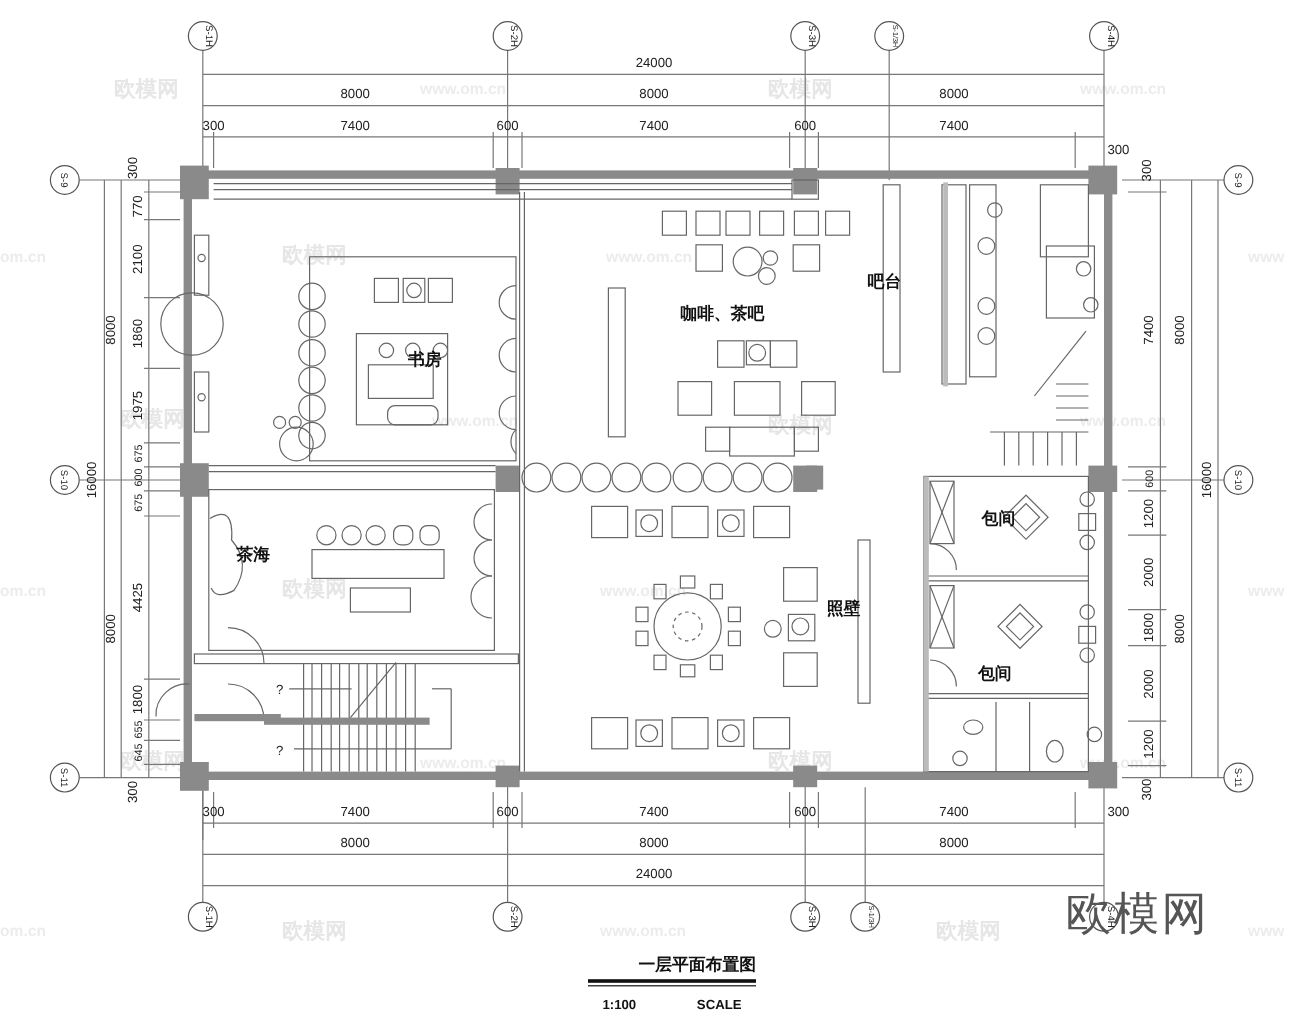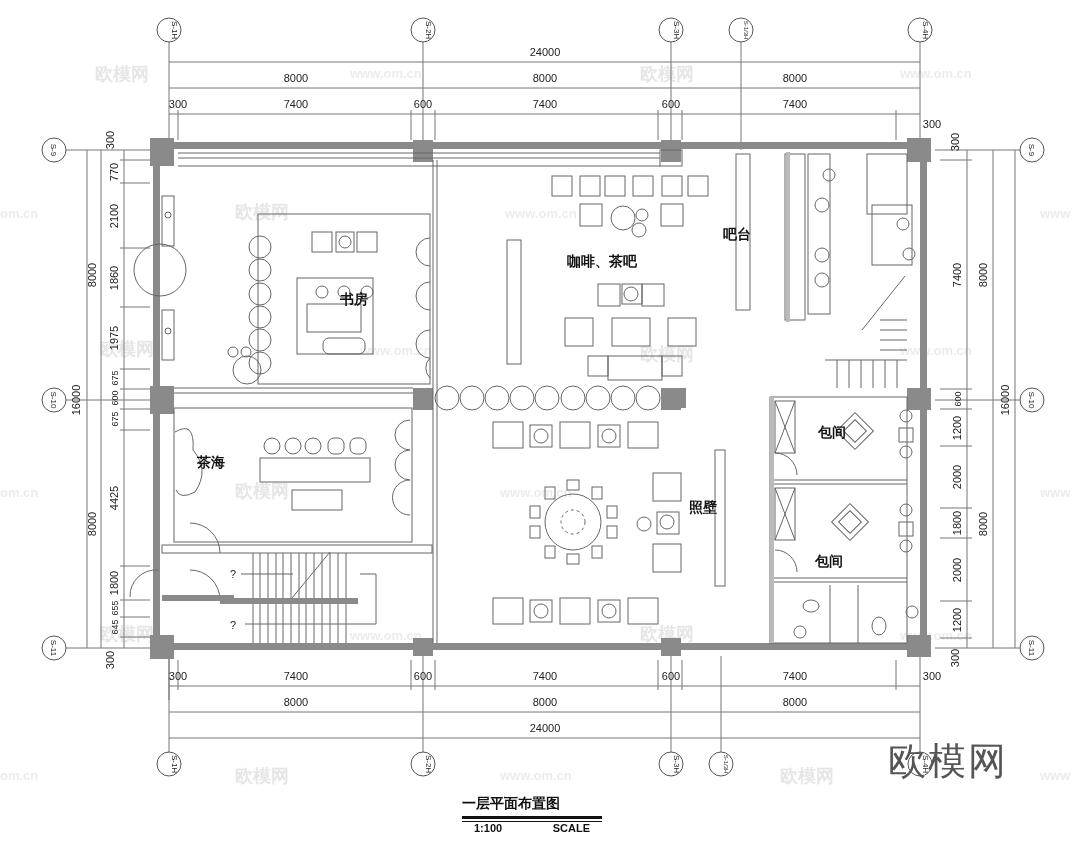--- a/index.html
+++ b/index.html
@@ -3,24 +3,24 @@
 <meta charset="utf-8">
 <style>
   html,body{margin:0;padding:0;background:#ffffff;}
   body{width:1084px;height:849px;position:relative;overflow:hidden;font-family:"Liberation Sans",sans-serif;}
   svg{position:absolute;left:0;top:0;}
   .dim{font-family:"Liberation Sans Narrow","Liberation Sans",sans-serif;font-size:11px;fill:#222;}
   .room{font-family:"DejaVu Sans",sans-serif;font-size:14px;font-weight:bold;fill:#111;}
   .axis-label{font-family:"Liberation Sans",sans-serif;font-size:8px;fill:#222;}
   .wm{font-family:"DejaVu Sans",sans-serif;fill:#e6e6e6;font-weight:bold;}
   .wm-url{font-family:"Liberation Sans",sans-serif;fill:#ececec;font-weight:bold;font-size:13px;}
-  .title{position:absolute;left:462px;top:795px;width:140px;text-align:left;}
+  .title{position:absolute;left:490px;top:795px;width:140px;text-align:right;}
   .title-main{font-family:"DejaVu Sans",sans-serif;font-weight:bold;font-size:14px;color:#111;display:block;}
   .title-rule{border-top:3px solid #111;border-bottom:1px solid #111;height:2px;margin-top:3px;}
-  .title-sub{display:flex;justify-content:space-between;font-family:"Liberation Sans",sans-serif;font-weight:bold;font-size:11px;color:#111;padding:0 12px;margin-top:0;}
+  .title-sub{display:flex;justify-content:space-between;font-family:"Liberation Sans",sans-serif;font-weight:bold;font-size:11px;color:#111;padding:0 12px;margin-top:10px;}
   .brand{position:absolute;left:888px;top:736px;font-family:"DejaVu Sans",sans-serif;font-size:38px;color:#555;letter-spacing:2px;}
 </style>
 </head>
 <body>
 
 <svg width="1084" height="849" viewBox="0 0 1084 849">
 
   <g>
     <text class="wm" x="95" y="80" font-size="18">欧模网</text>
     <text class="wm-url" x="350" y="78">www.om.cn</text>

